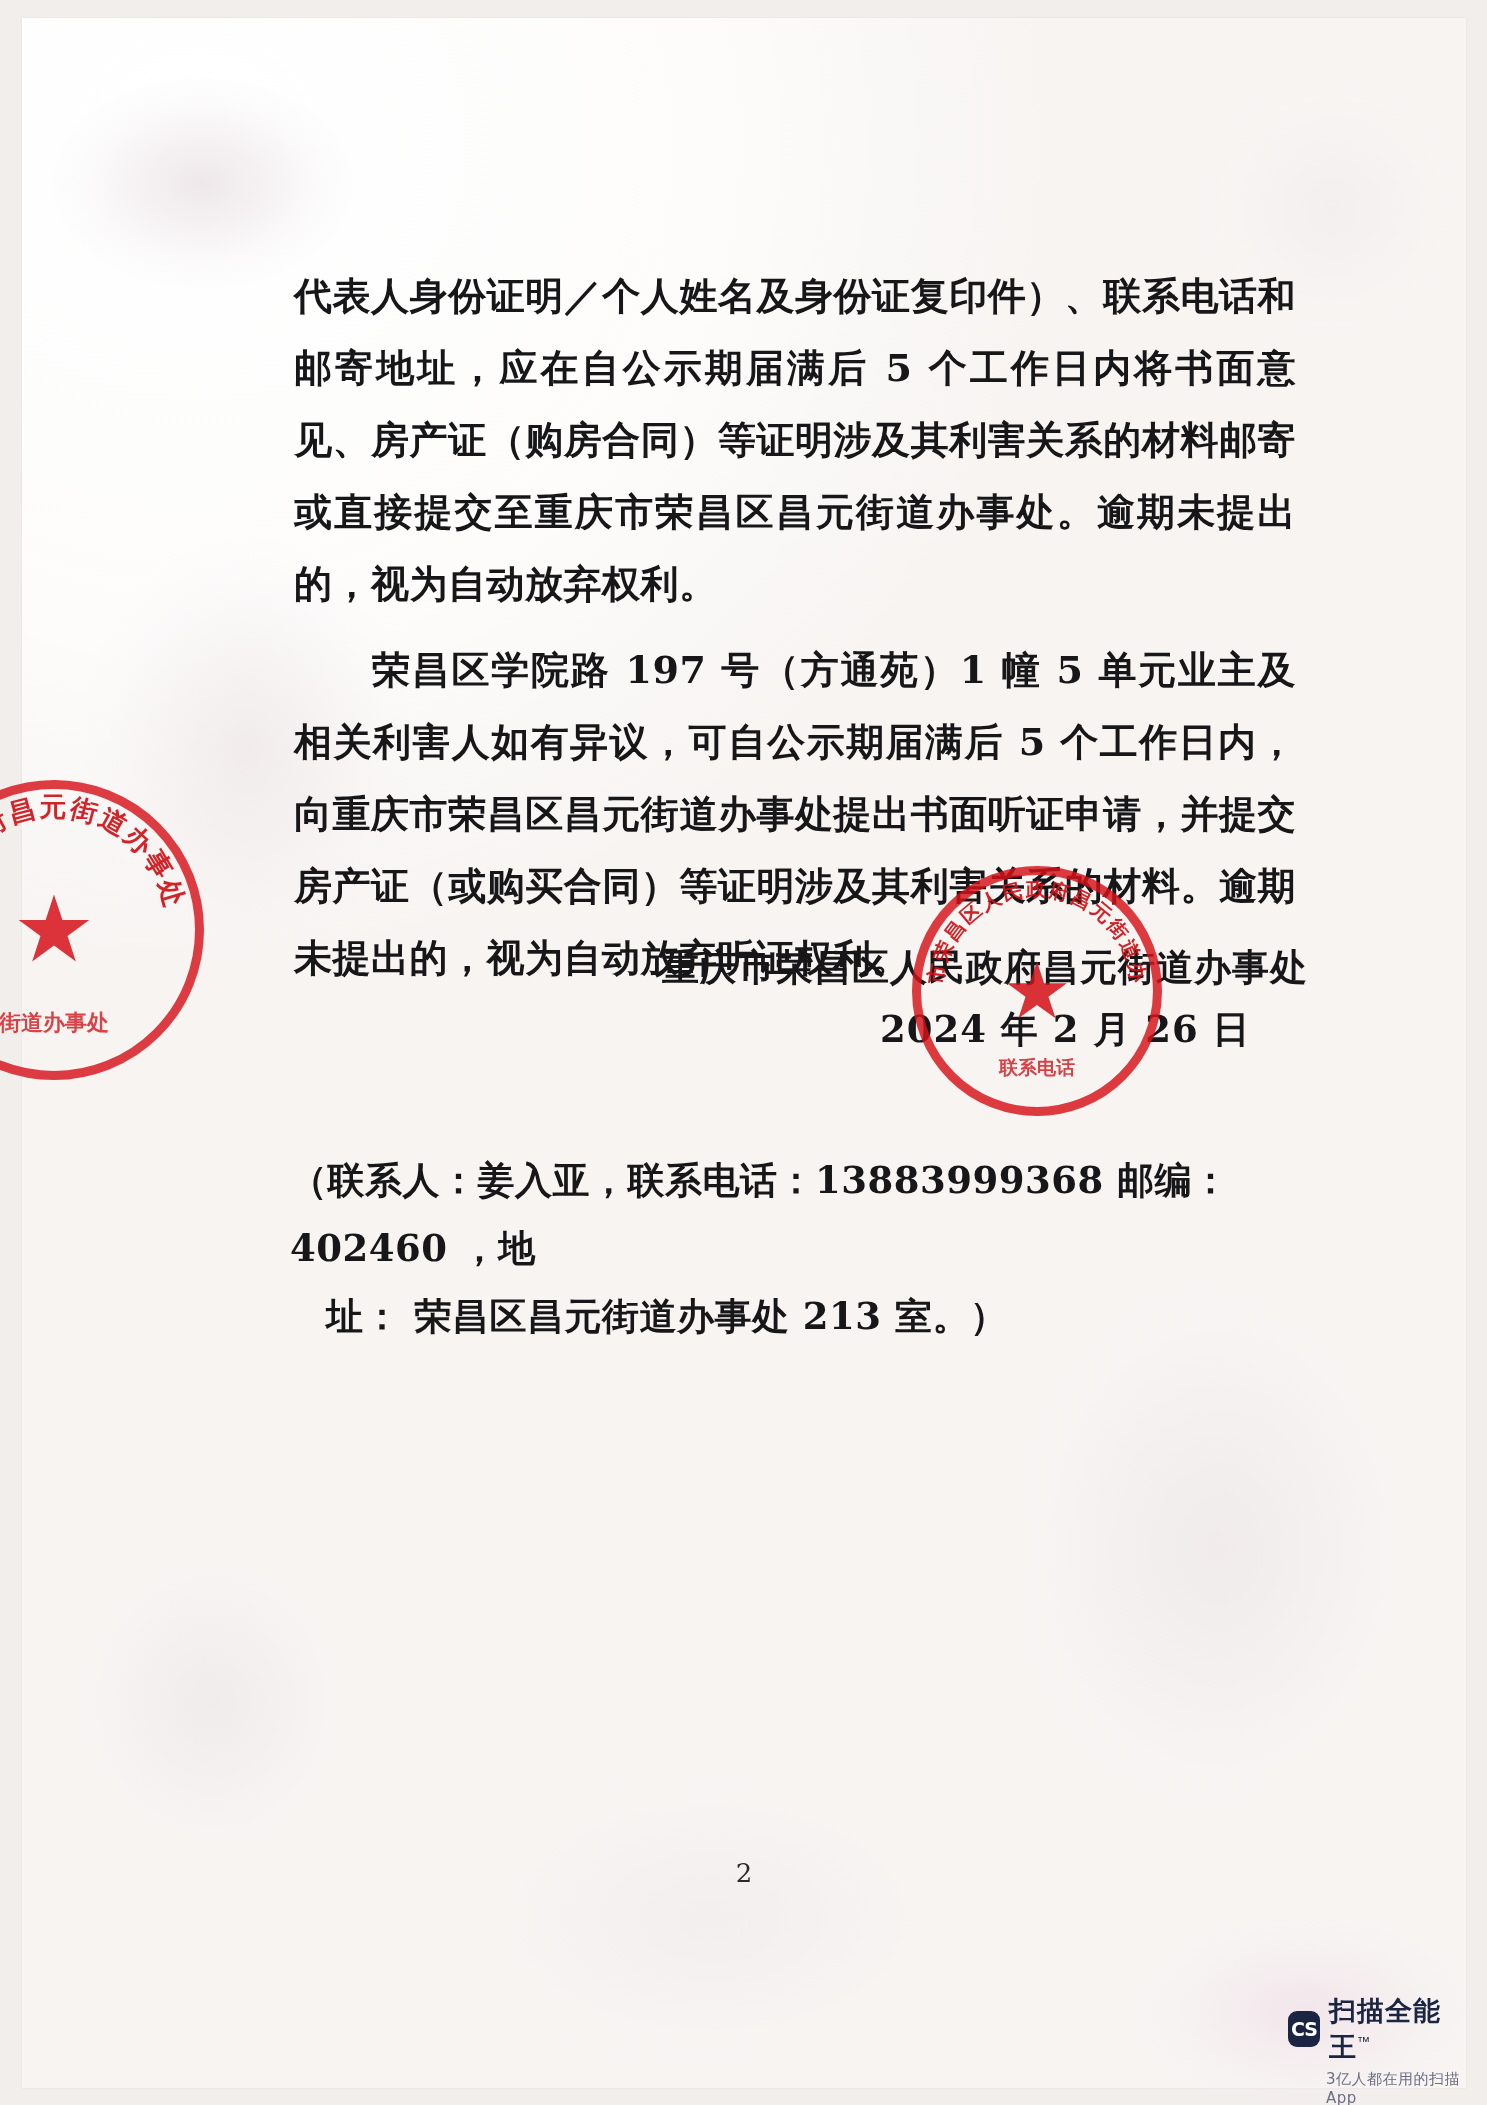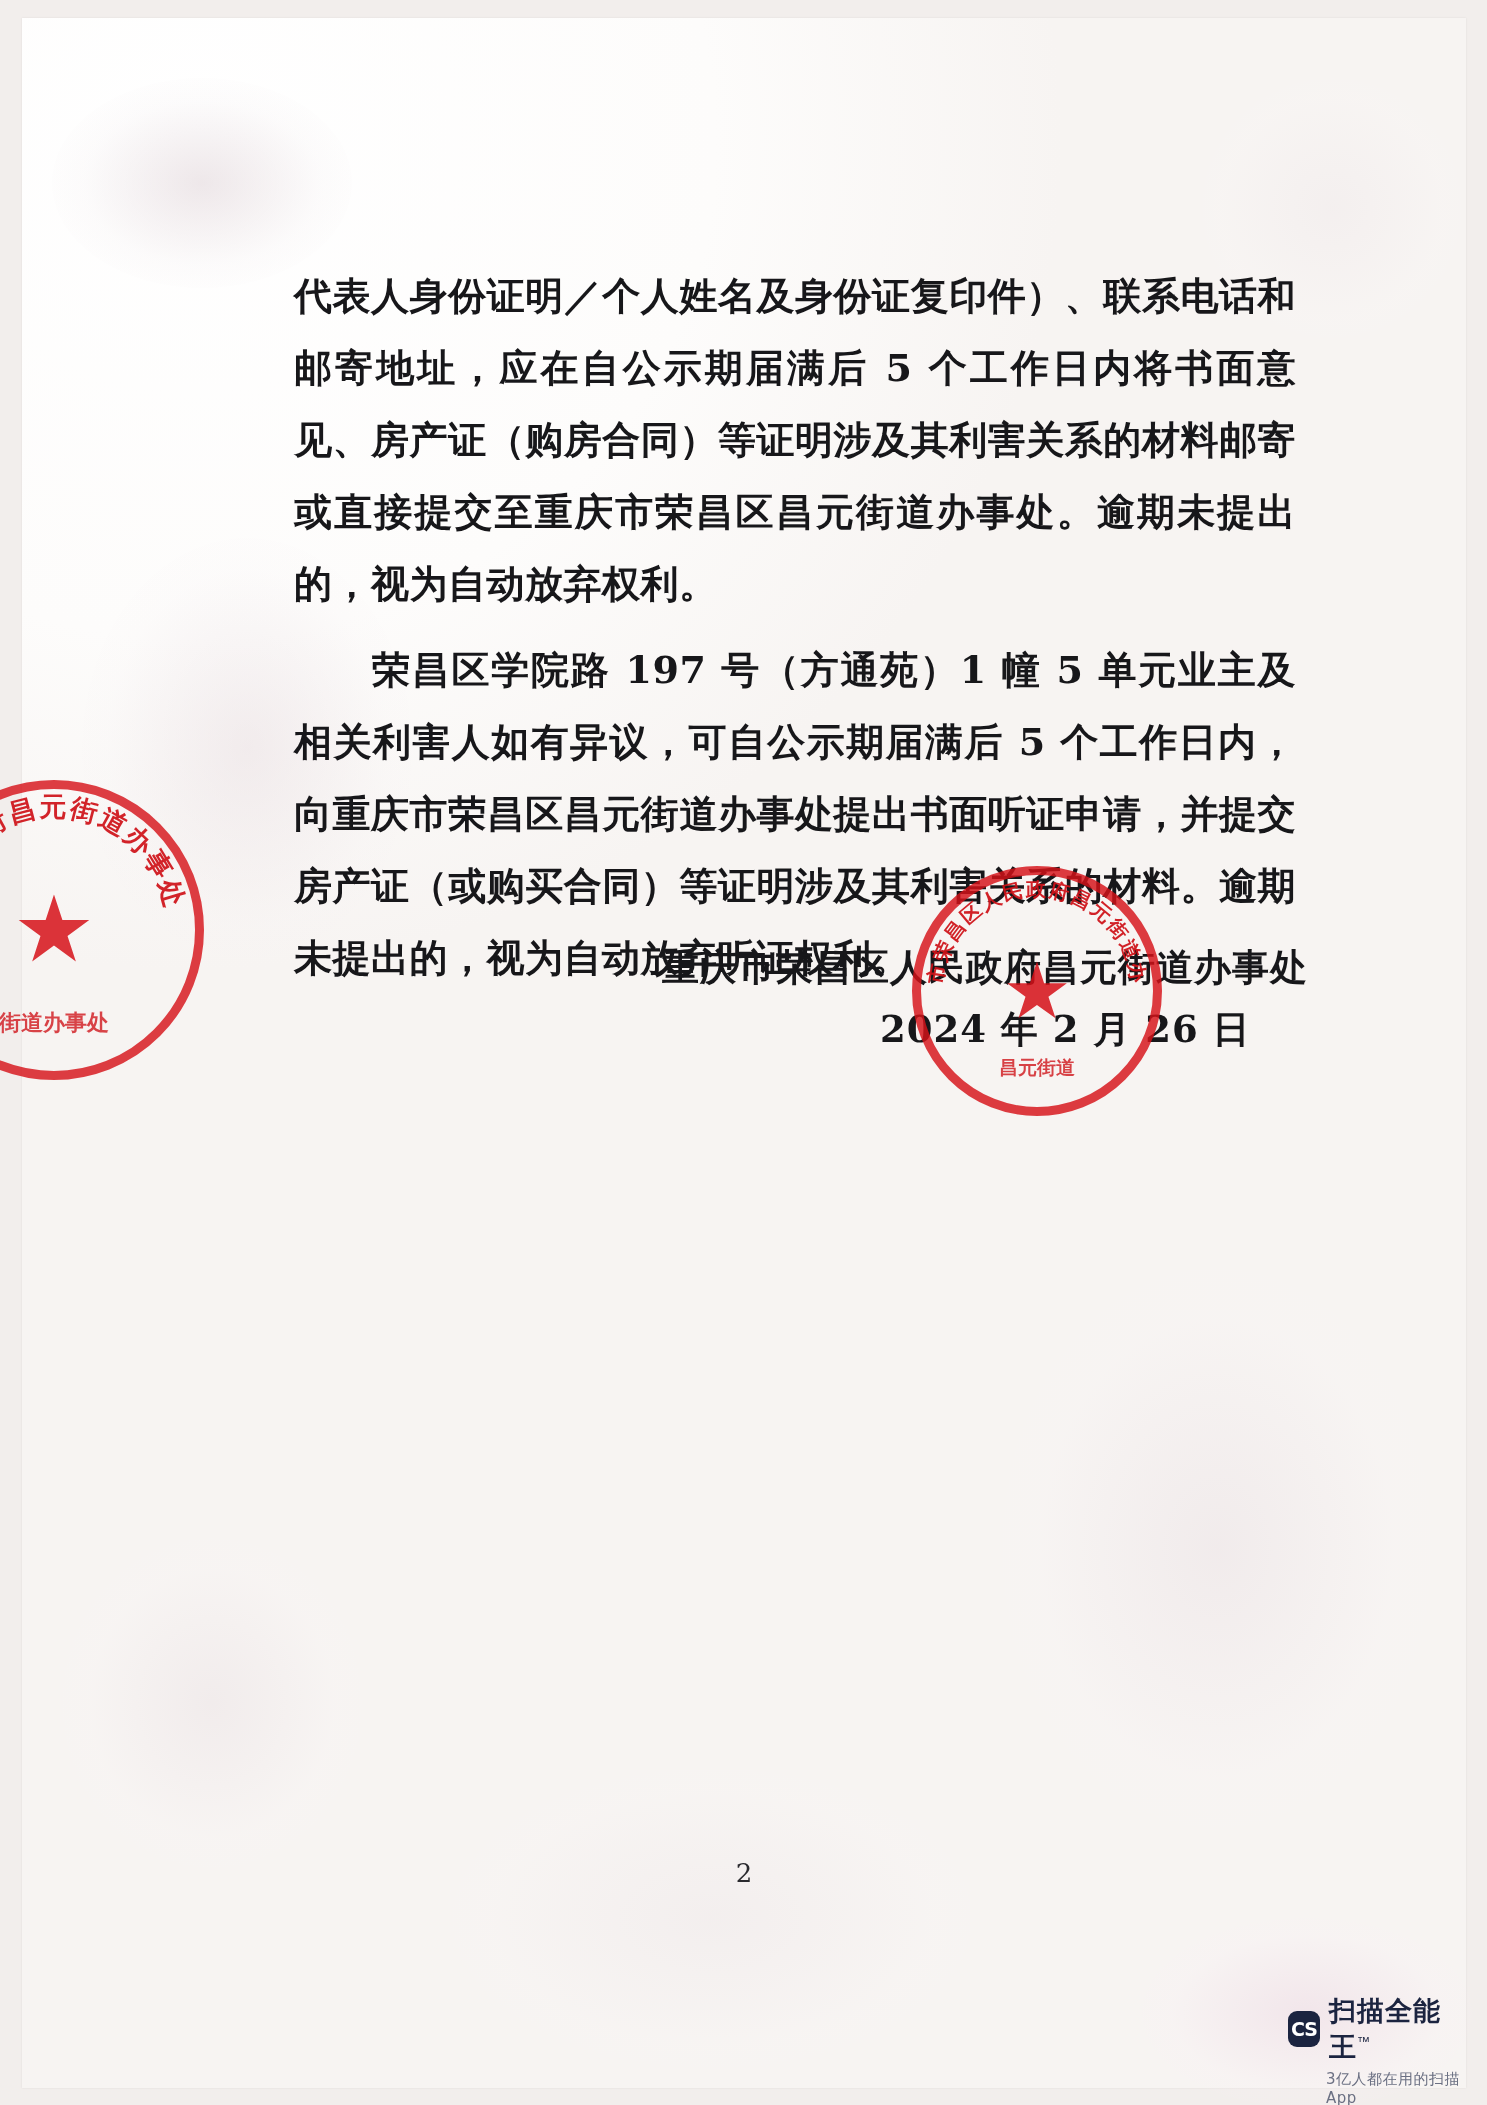--- a/index.html
+++ b/index.html
@@ -252,20 +252,24 @@
     <div id="body-text">
       <p class="para">代表人身份证明／个人姓名及身份证复印件）、联系电话和邮寄地址，应在自公示期届满后 5 个工作日内将书面意见、房产证（购房合同）等证明涉及其利害关系的材料邮寄或直接提交至重庆市荣昌区昌元街道办事处。逾期未提出的，视为自动放弃权利。</p>
       <p class="para indent">荣昌区学院路 197 号（方通苑）1 幢 5 单元业主及相关利害人如有异议，可自公示期届满后 5 个工作日内，向重庆市荣昌区昌元街道办事处提出书面听证申请，并提交房产证（或购买合同）等证明涉及其利害关系的材料。逾期未提出的，视为自动放弃听证权利。</p>
     </div>
 
     <div id="sign-block">
       <div class="sign-line">重庆市荣昌区人民政府昌元街道办事处</div>
       <div class="sign-line sign-date">2024 年 2 月 26 日</div>
     </div>
 
+    <div id="contact-block">
+      <div class="contact-line">（联系人：姜入亚，联系电话：13883999368 邮编：402460 ，地</div>
+      <div class="contact-line second">址： 荣昌区昌元街道办事处 213 室。）</div>
+    </div>
 
     <div id="page-number">2</div>
 
     <div class="seal" id="seal-left">
       <div class="seal-ring"></div>
       <svg class="seal-arc-text" viewBox="0 0 300 300">
         <defs>
           <path id="arcL" d="M 36 150 A 114 114 0 0 1 264 150" fill="none"></path>
         </defs>
         <text font-size="27">
@@ -280,21 +284,21 @@
       <div class="seal-ring"></div>
       <svg class="seal-arc-text" viewBox="0 0 250 250">
         <defs>
           <path id="arcM" d="M 30 125 A 95 95 0 0 1 220 125" fill="none"></path>
         </defs>
         <text font-size="20">
           <textPath href="#arcM" startOffset="50%" text-anchor="middle">重庆市荣昌区人民政府昌元街道办事处</textPath>
         </text>
       </svg>
       <div class="seal-star">★</div>
-      <div class="seal-bottom-text">昌元街道</div>
+      <div class="seal-bottom-text">联系电话</div>
     </div>
 
     <div id="watermark">
       <div id="wm-row">
         <div id="wm-logo">CS</div>
         <div id="wm-title">
           <span>扫描全能王</span><span id="wm-sup">™</span>
         </div>
       </div>
       <div id="wm-sub">3亿人都在用的扫描App</div>

